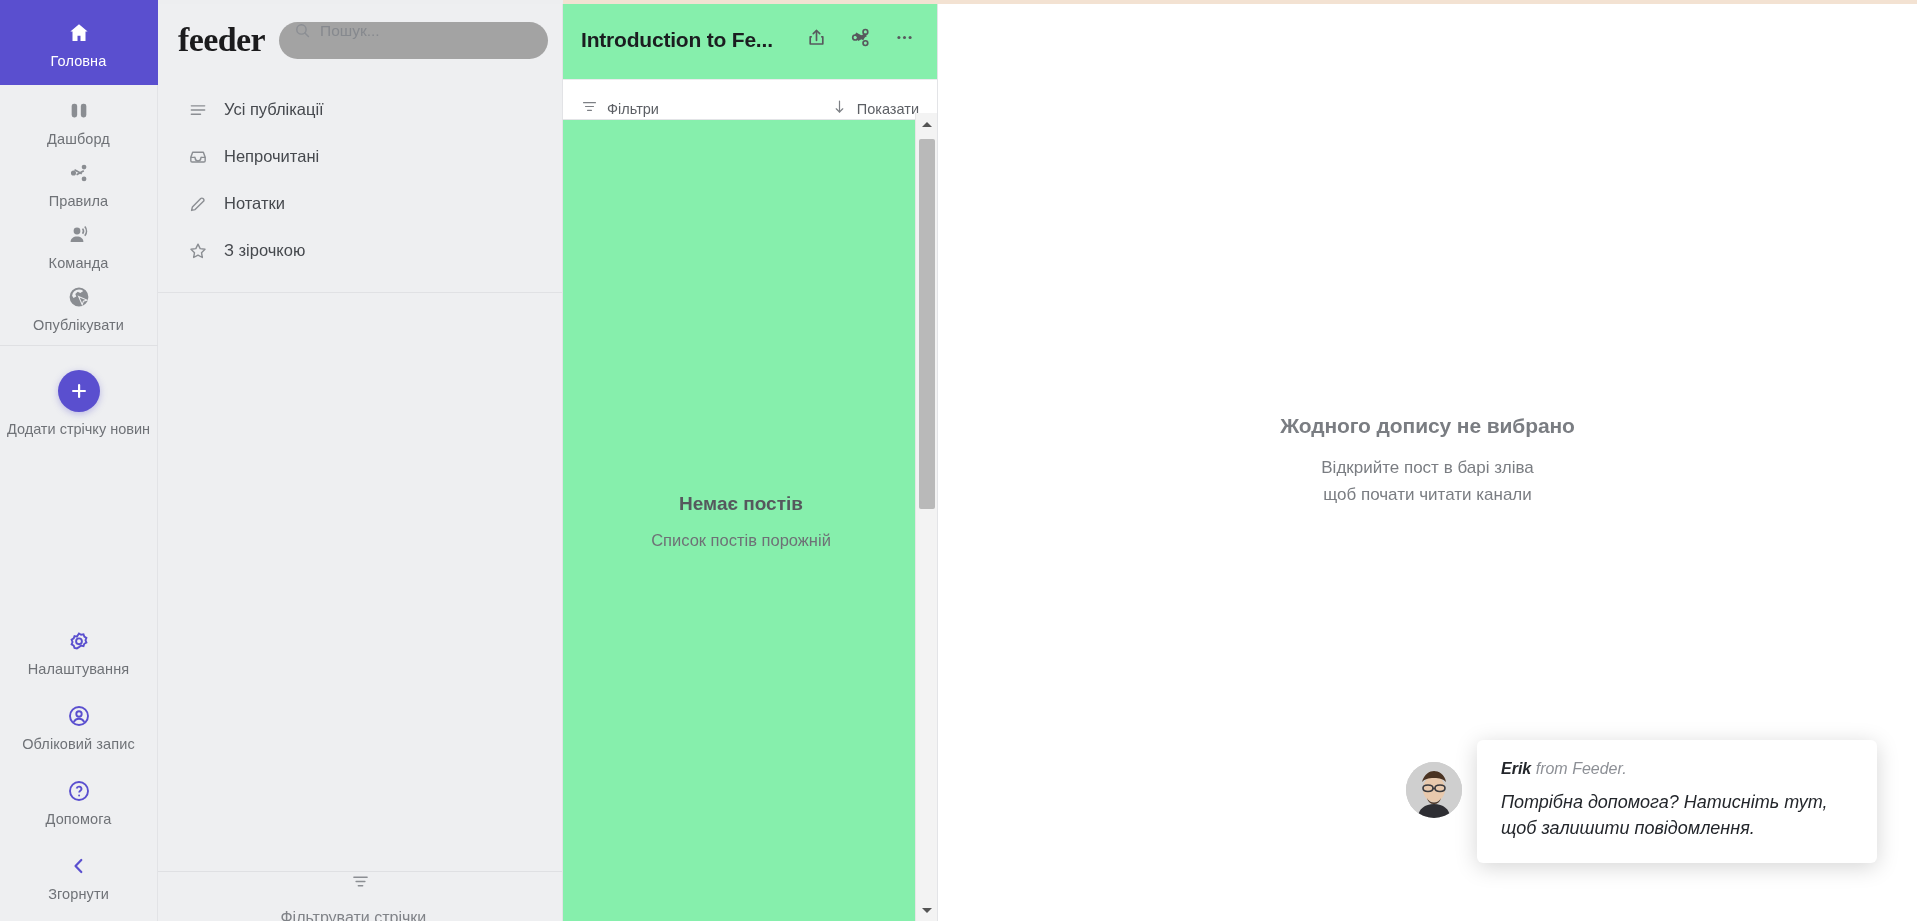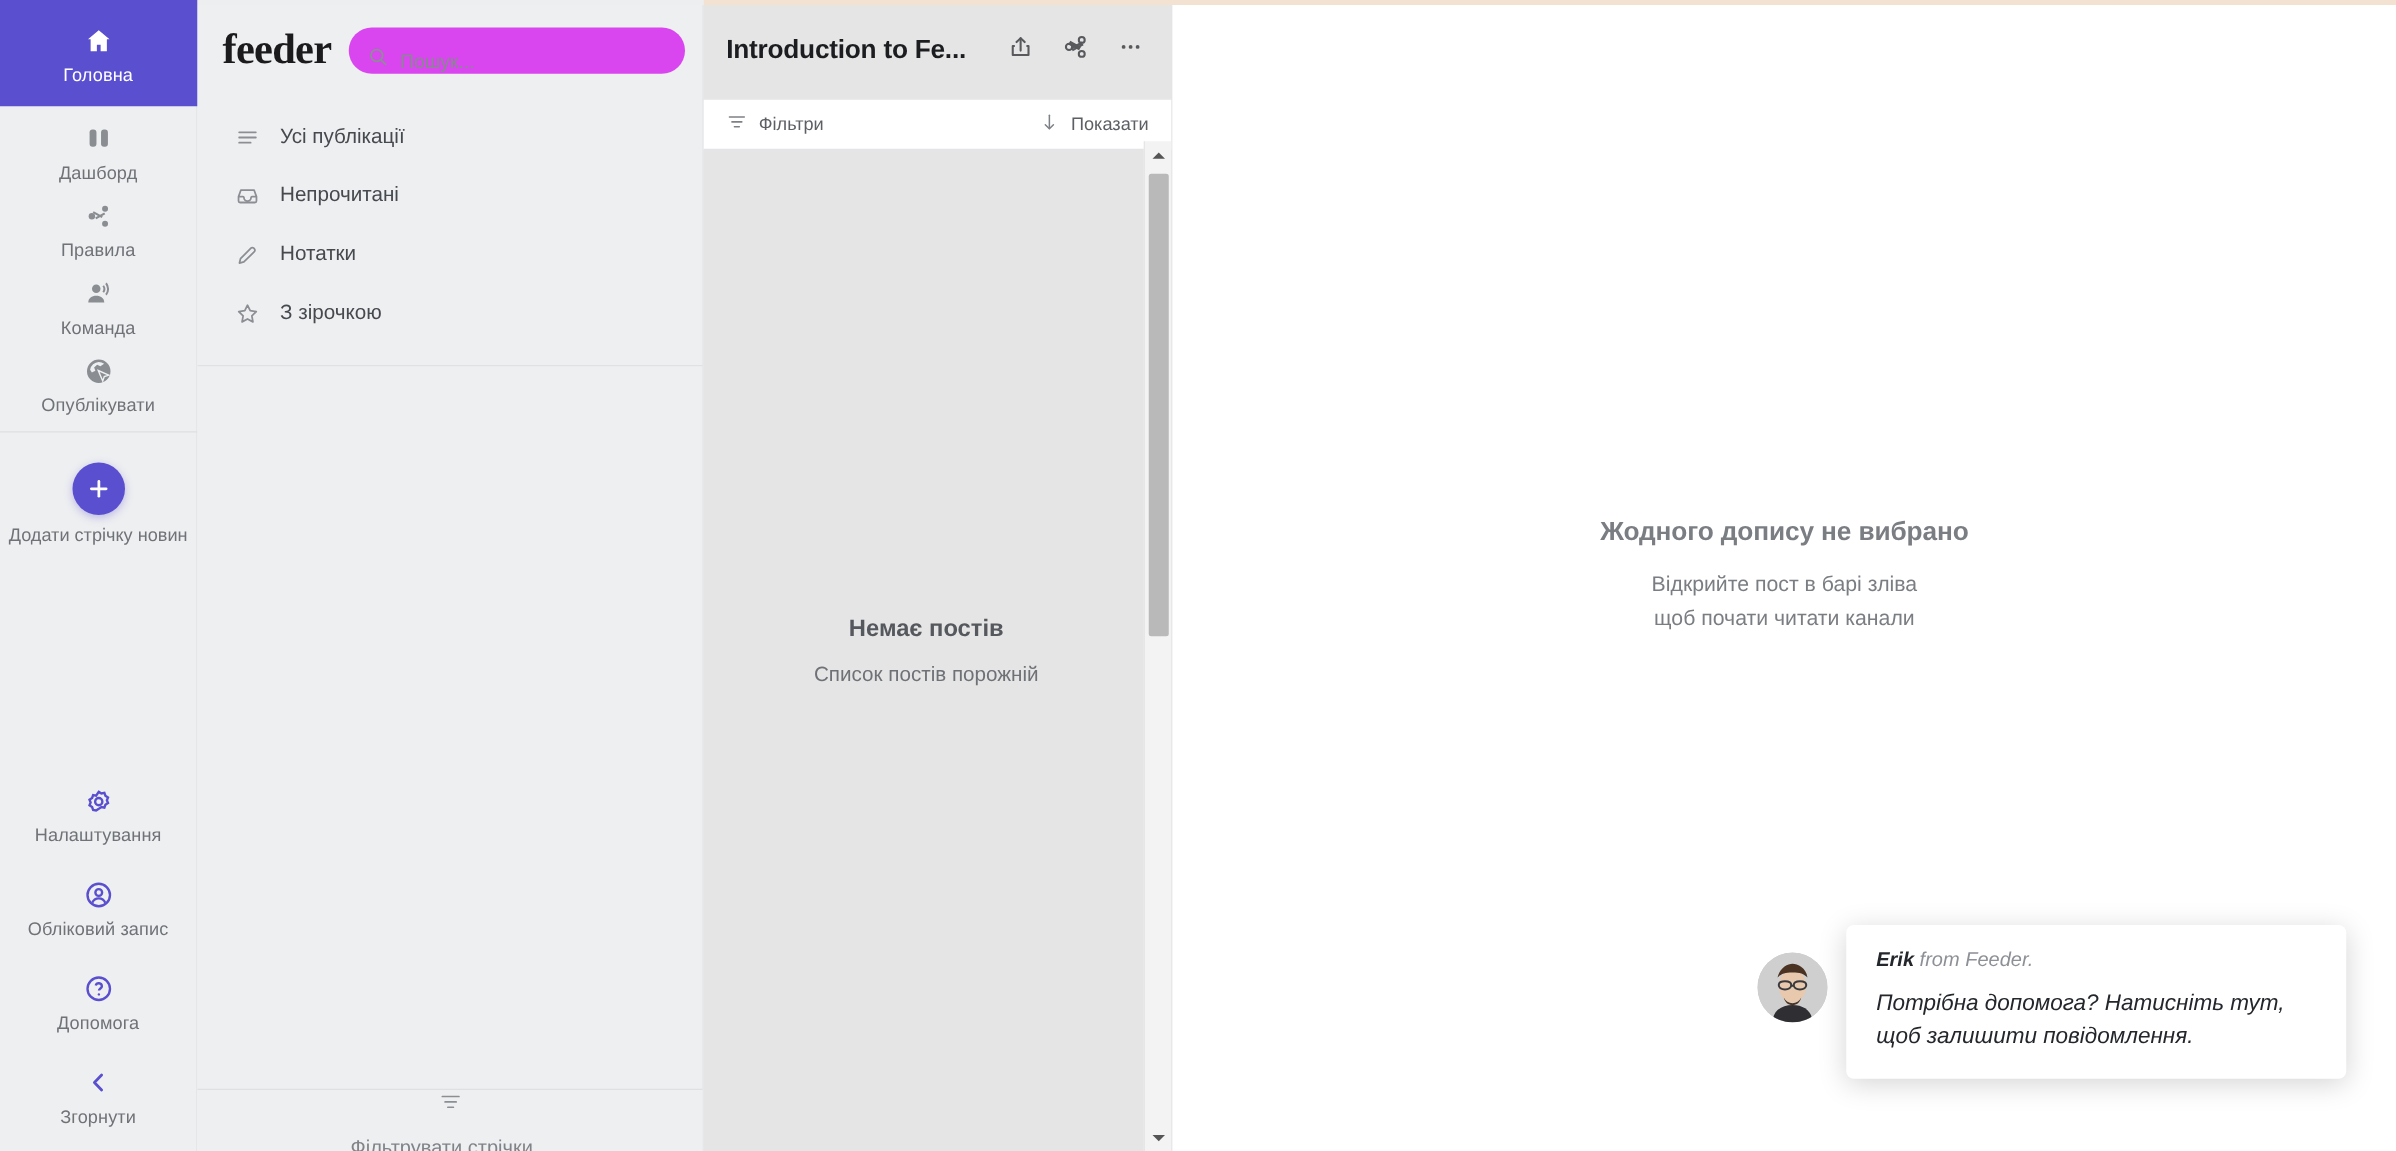--- a/index.html
+++ b/index.html
@@ -64,22 +64,22 @@
     border-right: 1px solid #e2e3e6; position: relative;
   }
   .feeds-head {
     height: 80px; display: flex; align-items: center; padding: 0 14px 0 20px; gap: 14px;
   }
   .brand {
     font-family: "Liberation Serif", "DejaVu Serif", serif;
     font-size: 34px; font-weight: 700; color: #1b1b1d; letter-spacing: -.6px; line-height: 1;
   }
   .search-box {
-    flex: 1; height: 37px; background: #d946ef; border-radius: 20px;
-    display: flex; align-items: flex-end; gap: 9px; padding: 0 15px; cursor: text;
+    flex: 1; height: 37px; background: #a3a3a3; border-radius: 20px;
+    display: flex; align-items: flex-start; gap: 9px; padding: 0 15px; cursor: text;
   }
   .search-box svg { stroke: #8b8e93; fill: none; stroke-width: 2; }
   .search-box input {
     border: 0; outline: 0; background: transparent; flex: 1;
     font-family: "Liberation Sans", sans-serif; font-size: 15.5px; color: #3c3f44;
   }
   .search-box input::placeholder { color: #86898e; }
 
   .nav-list { padding: 6px 0 0; }
   .nav-row {
@@ -103,40 +103,40 @@
     margin-top: auto; height: 50px; border-top: 1px solid #dfe0e3;
     display: flex; align-items: center; gap: 14px; padding: 0 20px;
     background: #eeeff1; cursor: text; flex-direction: column;
   }
   .feeds-foot svg { stroke: #8b8e93; fill: none; stroke-width: 1.7; }
   .feeds-foot .lbl { font-size: 16px; color: #808388; }
 
   
   .posts {
     width: 375px; min-width: 375px; height: 921px;
-    background: #e5e5e5; display: flex; flex-direction: column;
+    background: #86efac; display: flex; flex-direction: column;
     border-right: 1px solid #e3e4e7; position: relative;
   }
   .posts-head {
     height: 80px; display: flex; align-items: center; padding: 0 14px 0 18px; gap: 6px;
     border-bottom: 1px solid #eaebed;
   }
   .posts-title {
     font-size: 21px; font-weight: 700; color: #1b1d20; flex: 1;
     white-space: nowrap; overflow: hidden; letter-spacing: -.2px;
   }
   .icon-btn {
     width: 38px; height: 38px; border-radius: 7px; display: flex;
     align-items: center; justify-content: center; cursor: pointer;
   }
   .icon-btn svg { stroke: #57595d; fill: none; stroke-width: 1.9; }
   .icon-btn svg.dots { fill: #57595d; stroke: none; }
 
   .filter-bar {
-    height: 40px; display: flex; align-items: center; justify-content: space-between;
+    height: 40px; display: flex; align-items: flex-end; justify-content: space-between;
     padding: 0 18px 0 18px; border-bottom: 1px solid #e3e4e7; background: #fff;
   }
   .fb-item { display: flex; align-items: center; gap: 9px; cursor: pointer; }
   .fb-item .lbl { font-size: 14.5px; color: #5c5f64; }
   .fb-item svg { stroke: #7d8085; fill: none; stroke-width: 1.7; }
 
   .posts-body { flex: 1; position: relative; }
   .posts-empty {
     position: absolute; left: 0; right: 18px; top: 50%; transform: translateY(-50%);
     text-align: center;

